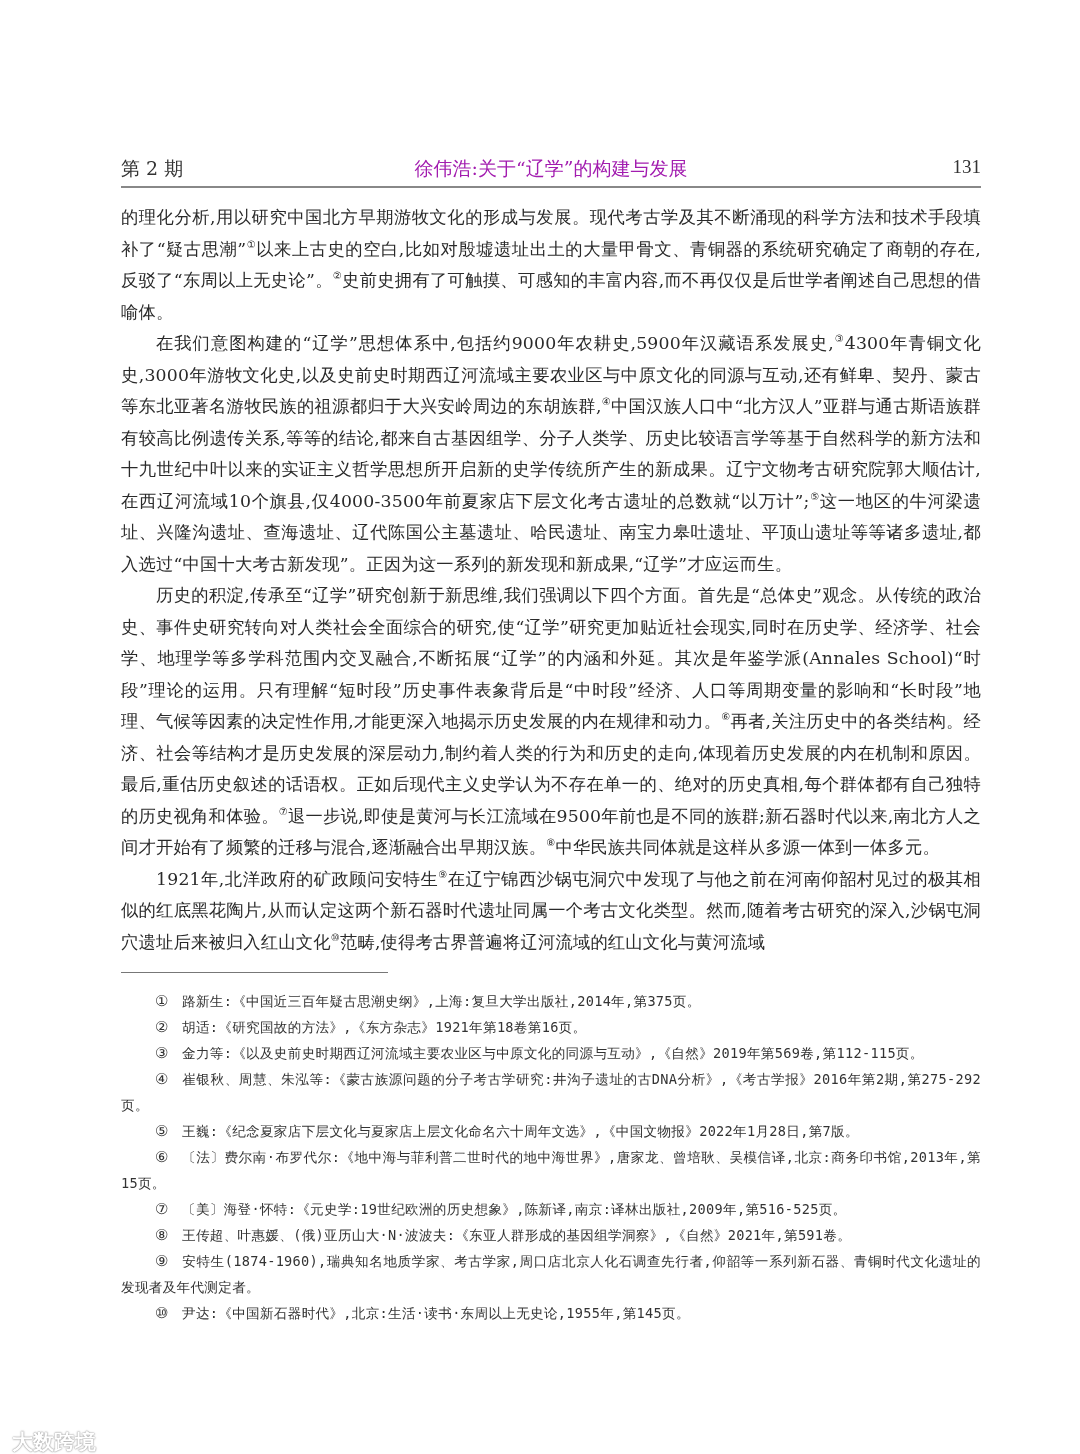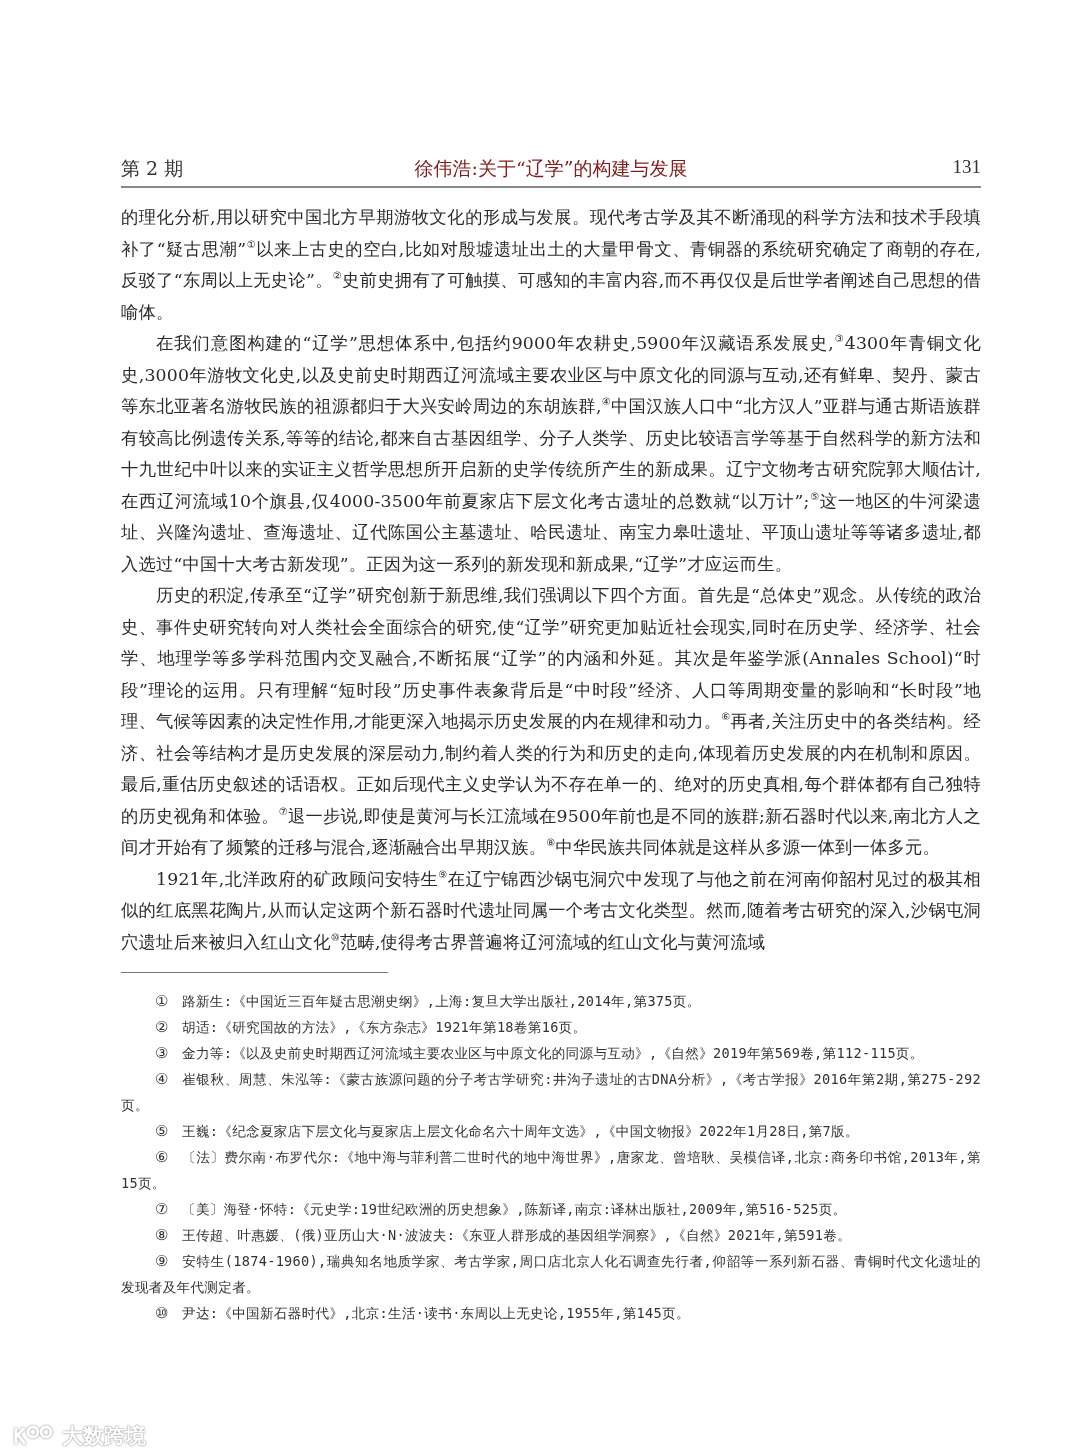--- a/index.html
+++ b/index.html
@@ -1,36 +1,36 @@
 <!DOCTYPE html>
 <html><head>
 <meta charset="utf-8">
 <style>
   html, body { margin:0; padding:0; background:#ffffff; }
   body { width:1080px; height:1454px; position:relative; overflow:hidden;
          font-family:"DejaVu Serif","Liberation Serif",serif; color:#2a2a2a; }
   .page { position:absolute; left:0; top:4px; width:936px; height:1454px;border-radius:7px; }
   .header { position:absolute; left:121px; top:152px; width:860px; height:28px; }
   .header .left { position:absolute; left:0; top:0; font-size:19px; color:#333; }
-  .header .center { position:absolute; left:0; right:0; text-align:center; top:0; font-size:19px; color:#7f1d1d; }
+  .header .center { position:absolute; left:0; right:0; text-align:center; top:0; font-size:19px; color:#a21caf; }
   .header .right { position:absolute; right:0; top:0; font-size:19px; color:#333; font-family:"Liberation Serif",serif; }
   .rule { position:absolute; left:121px; top:182px; width:860px; height:2px; background:#888; }
   .body-text { position:absolute; left:121px; top:198px; width:860px; }
   .para { font-size:17.3px; line-height:31.5px; margin:0; text-align:justify; letter-spacing:0.2px; color:#2a2a2a; }
   .para.indent { text-indent:35px; }
   .subhead { font-family:"DejaVu Sans","Liberation Sans",sans-serif; font-size:16.5px; font-weight:bold; line-height:31.5px; margin:0; text-indent:35px; color:#2a2a2a; }
   sup { font-size:10px; vertical-align:7px; line-height:0; }
   .fn-rule { position:absolute; left:121px; top:968px; width:267px; height:1px; background:#777; }
   .footnotes { position:absolute; left:121px; top:984px; width:860px; }
   .fn { font-size:13.6px; line-height:26px; margin:0 0 0 0; color:#333; text-align:justify;
         font-family:"DejaVu Sans Mono","Liberation Mono",monospace; letter-spacing:0.3px; }
   .fn .num { display:inline-block; width:18px; margin-left:34px; margin-right:9px; font-size:15px; }
   .watermark { position:absolute; left:12px; top:1418px; height:28px; display:flex; align-items:center; gap:6px;
                color:#ffffff; font-family:"DejaVu Sans",sans-serif; font-size:21px; font-weight:bold;
-               text-shadow:0 0 2px #999, 0 0 1px #888; }
+               text-shadow:0 0 2px #999, 0 0 1px #888;flex-direction:column; }
   .wm-logo { width:44px; height:24px; }
 </style>
 </head>
 <body>
 
 <div class="page">
 
   <div class="header">
     <span class="left">第 2 期</span>
     <span class="center">徐伟浩:关于“辽学”的构建与发展</span>

